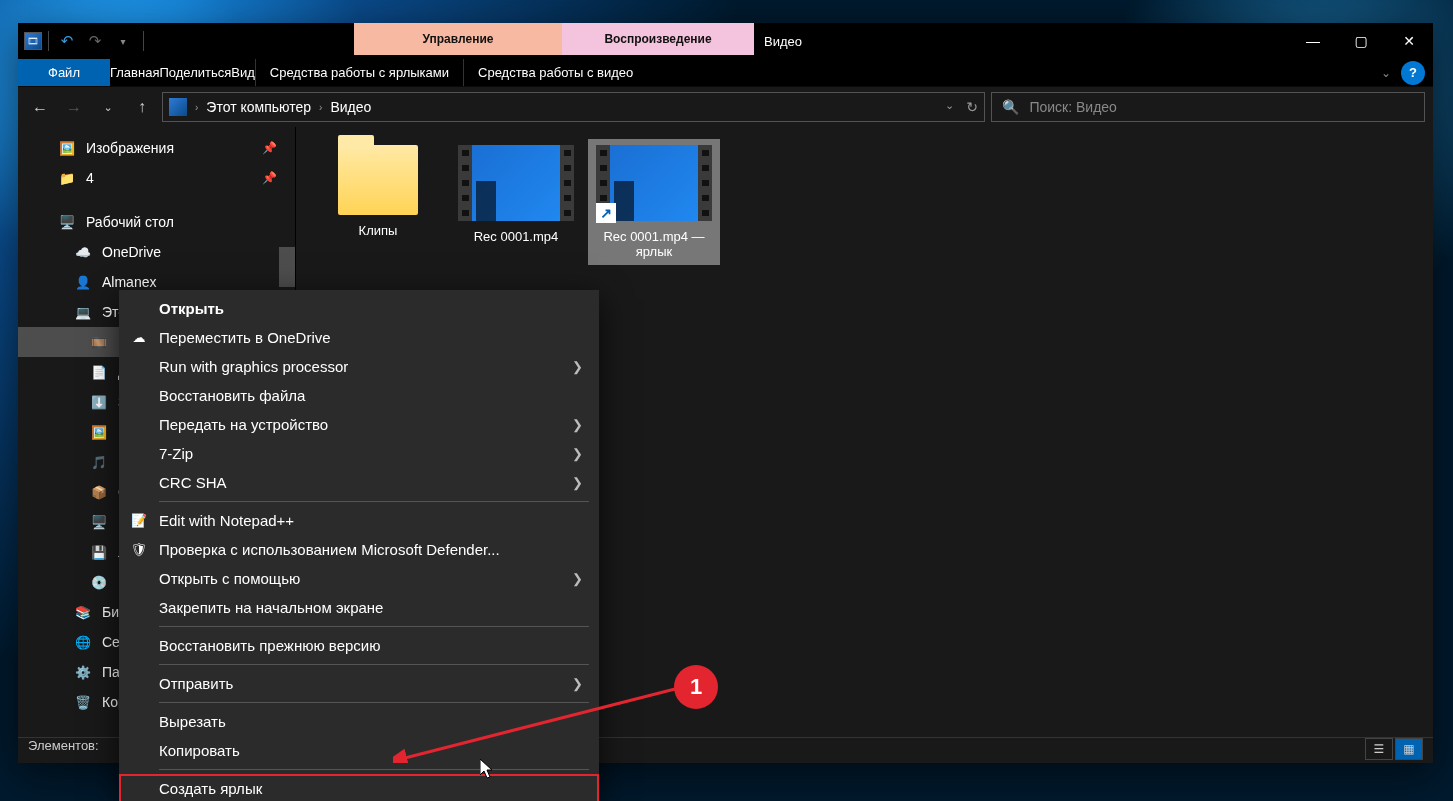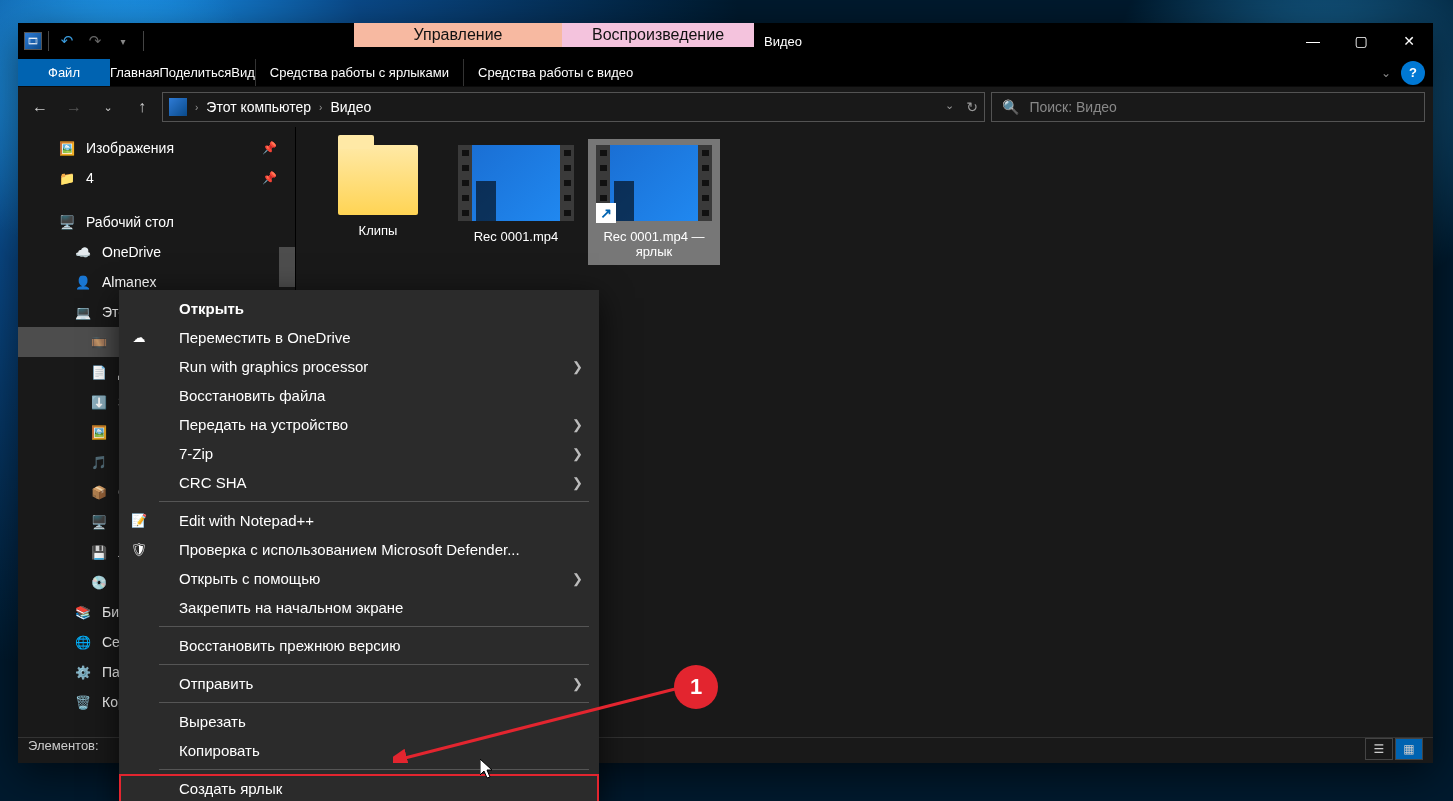--- a/index.html
+++ b/index.html
@@ -5,21 +5,21 @@
 * { margin:0; padding:0; box-sizing:border-box; font-family:"Segoe UI",Arial,sans-serif; user-select:none; }
 body { background:radial-gradient(circle at 10% 10%,#1a9fff 0%,#0a4a8a 15%,#001a2e 40%),radial-gradient(circle at 90% 10%,#1a9fff 0%,#0a4a8a 15%,#001a2e 40%); background-color:#001a2e; width:1453px; height:801px; overflow:hidden; position:relative; }
 .explorer { position:absolute; left:18px; top:23px; width:1415px; height:740px; background:#000; box-shadow:0 10px 40px rgba(0,0,0,.6); display:flex; flex-direction:column; }
 
 
 .titlebar { height:36px; display:flex; align-items:stretch; background:#000; color:#fff; font-size:13px; }
 .qat { display:flex; align-items:center; padding:0 6px; gap:4px; }
 .app-icon { width:18px; height:18px; background:linear-gradient(135deg,#2e7bd6,#0a4a8a); border:1px solid #555; display:flex; align-items:center; justify-content:center; font-size:9px; }
 .qat-btn { width:24px; height:24px; display:flex; align-items:center; justify-content:center; color:#3a9bdc; font-size:15px; }
 .qat-sep { width:1px; height:20px; background:#444; margin:0 4px; }
-.tab-pill { height:24px; display:flex; align-items:center; justify-content:center; font-size:16px; }
+.tab-pill { height:32px; display:flex; align-items:center; justify-content:center; font-size:12px;font-weight:bold; }
 .tab-orange { background:#f7b9a1; color:#111; width:208px; margin-left:200px; }
 .tab-pink { background:#f4c3dd; color:#111; width:192px; }
 .title-text { flex:1; display:flex; align-items:center; padding-left:10px; color:#fff; }
 .win-btns { display:flex; }
 .win-btn { width:48px; display:flex; align-items:center; justify-content:center; color:#fff; font-size:14px; }
 
 
 .ribbon { height:28px; background:#000; display:flex; align-items:stretch; border-bottom:1px solid #0a0a0a; }
 .ribbon-file { background:#0063b1; color:#fff; padding:0 30px; display:flex; align-items:center; font-size:13px; }
 .ribbon-tab { color:#fff; padding:0 0; display:flex; align-items:center; font-size:13px; }
@@ -63,21 +63,21 @@
 .shortcut-ov { position:absolute; left:0; bottom:-2px; width:20px; height:20px; background:#fff; display:flex; align-items:center; justify-content:center; color:#0063b1; font-size:14px; font-weight:bold; }
 
 
 .status { height:26px; background:#191919; border-top:1px solid #333; color:#ccc; font-size:13px; display:flex; padding:0 10px; }
 .status .views { margin-left:auto; display:flex; gap:2px; }
 .vbtn { width:28px; height:22px; border:1px solid #444; display:flex; align-items:center; justify-content:center; font-size:12px; }
 .vbtn.act { background:#0063b1; }
 
 
 .ctx { position:absolute; left:119px; top:290px; width:480px; background:#2b2b2b; color:#fff; font-size:15px; box-shadow:0 8px 30px rgba(0,0,0,.7); padding:4px 0; z-index:10; }
-.ctx-item { height:29px; display:flex; align-items:center; padding-left:60px; position:relative; }
+.ctx-item { height:29px; display:flex; align-items:center; padding-left:40px; position:relative; }
 .ctx-item.bold { font-weight:600; }
 .ctx-item .arr { position:absolute; right:16px; color:#bbb; font-size:13px; }
 .ctx-item .ci-icon { position:absolute; left:10px; width:20px; height:20px; display:flex; align-items:center; justify-content:center; font-size:13px; }
 .ctx-sep { height:1px; background:#555; margin:4px 10px 4px 40px; }
 .ctx-item.hl { outline:2px solid #e3252f; outline-offset:-2px; }
 
 
 .anno-circle { position:absolute; left:674px; top:665px; width:44px; height:44px; border-radius:50%; background:#e3252f; color:#fff; display:flex; align-items:center; justify-content:center; font-size:22px; font-weight:600; z-index:12; }
 .anno-arrow { position:absolute; left:393px; top:683px; width:286px; height:80px; z-index:11; pointer-events:none; }
 .cursor { position:absolute; left:480px; top:759px; z-index:15; font-size:18px; color:#fff; }

